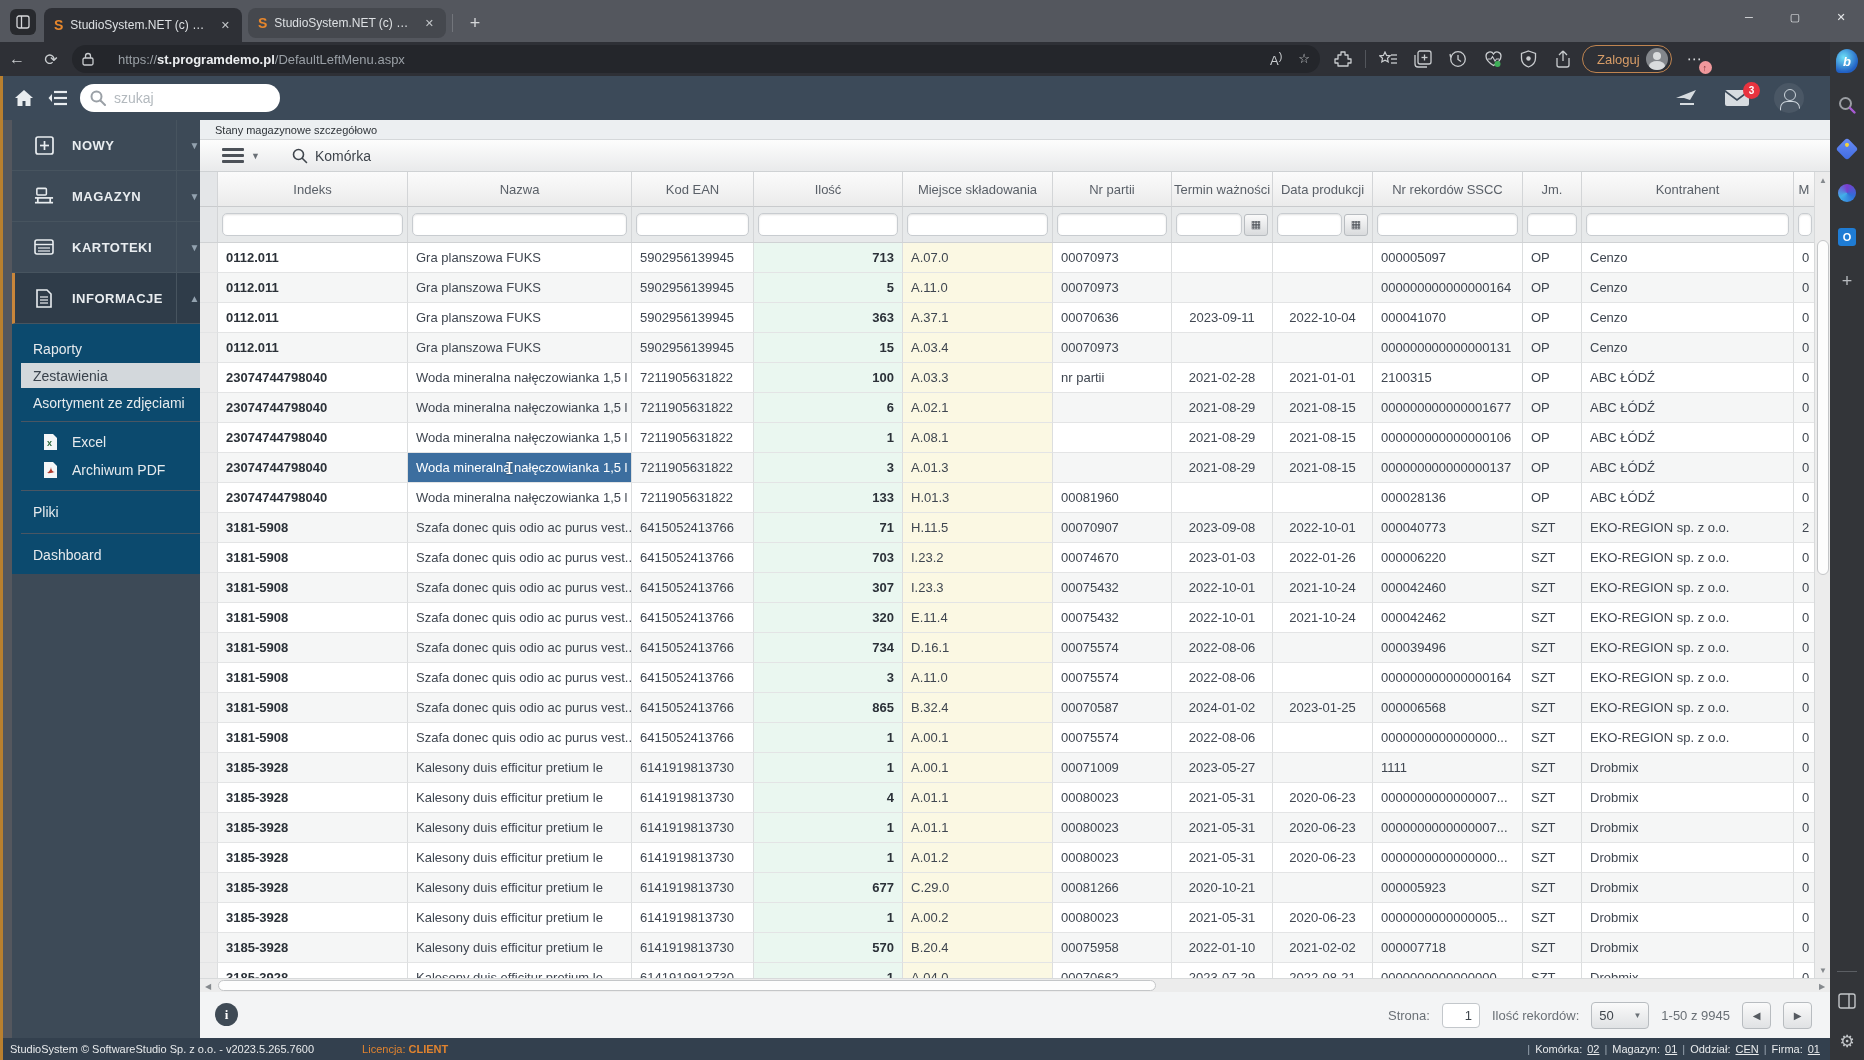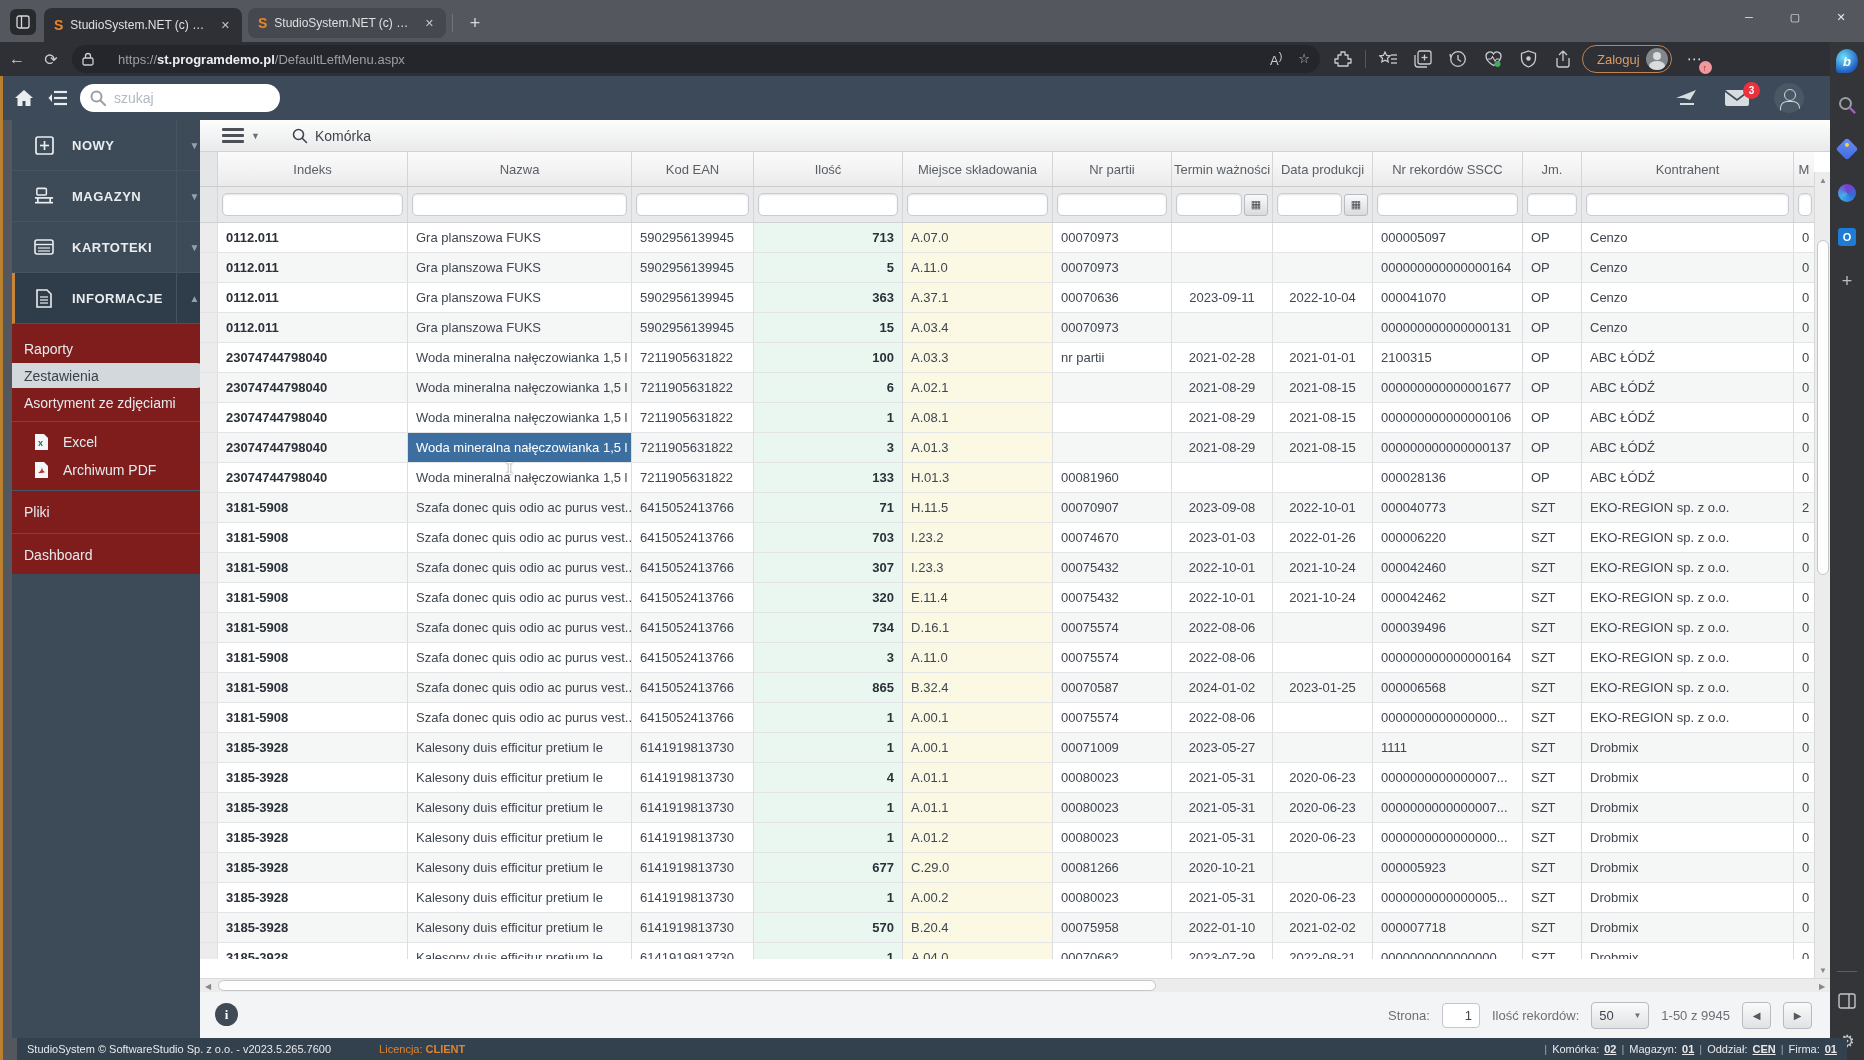--- a/index.html
+++ b/index.html
@@ -66,21 +66,21 @@
   .person-circle:after{content:"";position:absolute;left:6px;top:18px;width:18px;height:10px;border-radius:7px 7px 0 0;border:1.5px solid #cdd5dc;border-bottom:none}
 
   
   .sidebar{position:absolute;left:12px;top:120px;width:200px;height:918px;background:#3d4a57}
   .menu-item{height:51px;display:flex;align-items:center;border-bottom:1px solid #47545f;position:relative;cursor:pointer}
   .menu-item .mi-icon{width:20px;margin-left:22px;display:flex;justify-content:center}
   .menu-item .mi-label{color:#e9edf0;font-size:13px;font-weight:bold;letter-spacing:.5px;margin-left:18px}
   .menu-chevron{position:absolute;right:0;top:0;height:100%;width:36px;display:flex;align-items:center;justify-content:center;border-left:1px solid #47545f;color:#93a2af;font-size:10px}
   .menu-item.expanded{background:#2f3c49;border-left:3px solid #c9863b}
   .menu-item.expanded .mi-icon{margin-left:19px}
-  .submenu{background:#7f1d1d;padding:10px 0 4px 0}
+  .submenu{background:#0c4a6e;padding:10px 0 4px 9px}
   .sub-item{height:25px;display:flex;align-items:center;color:#e6eaed;font-size:14px;padding-left:12px;margin:2px 0;cursor:pointer}
   .sub-item.selected{background:#d3d8dc;color:#39424c;border-radius:0 13px 13px 0;width:197px}
   .side-div{height:1px;background:#4a5663;margin:6px 0}
   .file-item{height:28px;display:flex;align-items:center;gap:14px;padding-left:22px;color:#e6eaed;font-size:14px;cursor:pointer}
   .plain-item{height:30px;display:flex;align-items:center;color:#e6eaed;font-size:14px;padding-left:12px;cursor:pointer}
 
   
   .main{position:absolute;left:200px;top:120px;width:1630px;height:918px;background:#fff;overflow:hidden}
   .page-title{height:20px;background:#eceff1;border-bottom:1px solid #d5d8da;display:flex;align-items:center;padding-left:15px;font-size:11px;color:#2e3338}
   .toolbar{height:32px;background:linear-gradient(#fdfdfd,#e9eaeb);border-bottom:1px solid #cfd2d4;display:flex;align-items:center}
@@ -120,27 +120,27 @@
   .grid-footer{position:absolute;left:0;top:872px;width:1630px;height:46px;background:#f3f4f5;display:flex;align-items:center;justify-content:flex-end;gap:12px;padding-right:18px}
   .info-circle{position:absolute;left:15px;top:11px;width:23px;height:23px;border-radius:50%;background:#3f4a55;color:#fff;font-size:13px;font-weight:bold;display:flex;align-items:center;justify-content:center;font-family:"Liberation Serif",serif}
   .pager-label{color:#6a7076;font-size:13px}
   .page-input{width:38px;height:25px;border:1px solid #c3c7cb;border-radius:4px;background:#fff;text-align:right;padding:0 7px;font-size:13px;color:#3f454c;outline:none;font-family:"Liberation Sans",sans-serif}
   .rec-select{width:58px;height:27px;border:1px solid #b8bcc0;border-radius:4px;background:linear-gradient(#fafafa,#e0e2e4);display:flex;align-items:center;justify-content:space-between;padding:0 7px;font-size:13px;color:#3f454c}
   .rec-select .sel-arrow{font-size:8px;color:#6a7076}
   .range-text{color:#6a7076;font-size:13px}
   .pg-btn{width:29px;height:27px;border:1px solid #b8bcc0;border-radius:4px;background:linear-gradient(#fafafa,#e0e2e4);display:flex;align-items:center;justify-content:center;font-size:10px;color:#555a60}
 
   
-  .statusbar{position:absolute;left:17px;top:1038px;width:1830px;height:22px;background:#33404e;display:flex;align-items:center;justify-content:space-between;padding:0 10px;font-size:11px;color:#e8eaec}
+  .statusbar{position:absolute;left:0;top:1038px;width:1830px;height:22px;background:#33404e;display:flex;align-items:center;justify-content:space-between;padding:0 10px;font-size:11px;color:#e8eaec}
   .sb-left{display:flex;gap:48px;align-items:center}
   .sb-license{color:#e0832f}
   .sb-license b{font-weight:bold}
   .sb-right{display:flex;gap:5px;align-items:center}
   .sb-right .sep{color:#9aa5b0}
-  .sb-right b{text-decoration:underline;font-weight:bold}
+  .sb-right b{text-decoration:underline;font-weight:normal}
 
   
   .ibeam{position:absolute;left:505px;top:460px;z-index:50;color:#fff;font-size:15px;text-shadow:0 0 2px rgba(0,0,0,.7);font-family:"DejaVu Sans Mono",monospace}
 
   svg{display:block}
 </style>
 </head>
 <body>
 
 <div class="screen">
@@ -388,20 +388,21 @@
         <span>Archiwum PDF</span>
       </div>
       <div class="side-div"></div>
       <div class="plain-item">Pliki</div>
       <div class="side-div"></div>
       <div class="plain-item">Dashboard</div>
     </div>
   </div>
 
   <div class="main">
+    <div class="page-title">Stany magazynowe szczegółowo</div>
     <div class="toolbar">
       <span class="burger">
           <span></span>
           <span></span>
           <span></span>
         </span>
       <span class="burger-arrow">▼</span>
       <span class="tb-preview">
         <svg width="16" height="16" viewBox="0 0 16 16">
             <circle cx="6.5" cy="6.5" r="5" fill="none" stroke="#3f454c" stroke-width="1.6"></circle>

